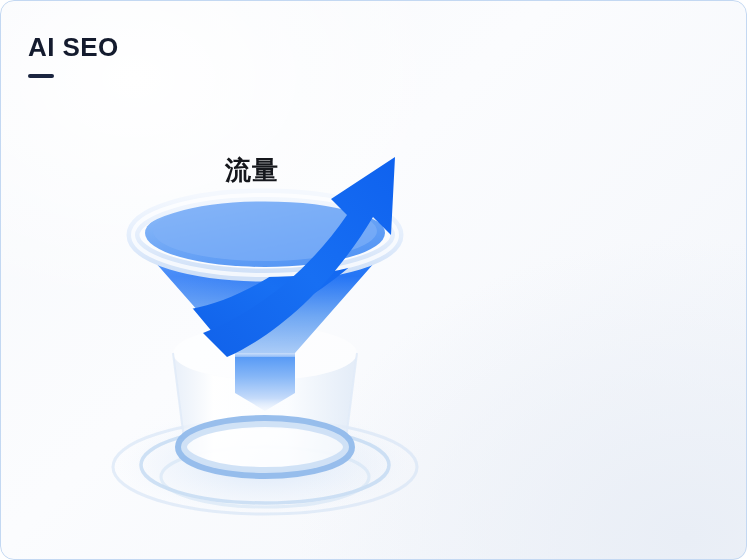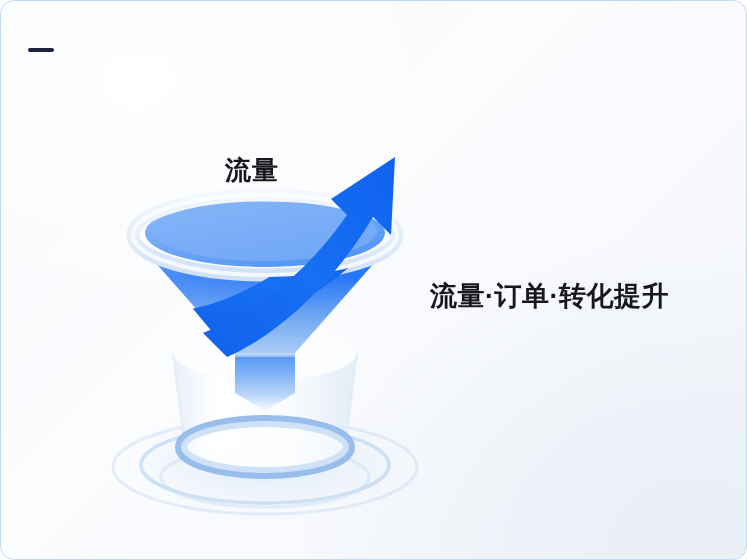--- a/index.html
+++ b/index.html
@@ -93,20 +93,21 @@
   }
   .label-traffic { left: 225px; top: 153px; text-align: right; }
   .label-convert { left: 226px; top: 432px; }
 </style>
 </head>
 <body>
 
 <div class="canvas">
 
   <div class="title-block">
+    <div class="title-text">AI SEO</div>
     <div class="title-rule"></div>
   </div>
 
   <div class="illustration">
     <svg viewBox="0 0 340 440" xmlns="http://www.w3.org/2000/svg" aria-hidden="true">
       <defs>
         <linearGradient id="gConeTop" x1="0" y1="0" x2="0" y2="1">
           <stop offset="0%" stop-color="#1d7bff"></stop>
           <stop offset="34%" stop-color="#1a6ef5"></stop>
           <stop offset="68%" stop-color="#6aa4f3"></stop>
@@ -194,16 +195,15 @@
                L 300 62
                L 296 140
                L 278 122
                C 240 186 186 238 132 262 Z" fill="url(#gArrow)"></path>
     </svg>
   </div>
 
   <div class="label-cn label-traffic">流量</div>
 
 
-  <div class="tagline">流量·订单·转化提升</div>
 
   <div class="frame-border"></div>
 </div>
 
 </body></html>

